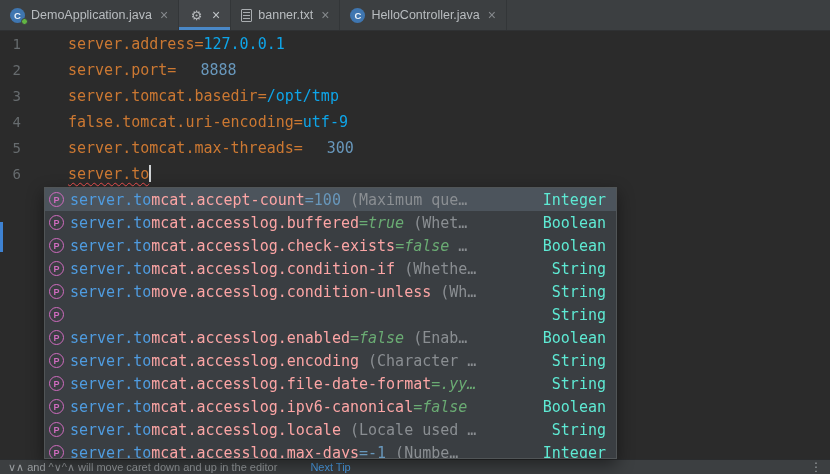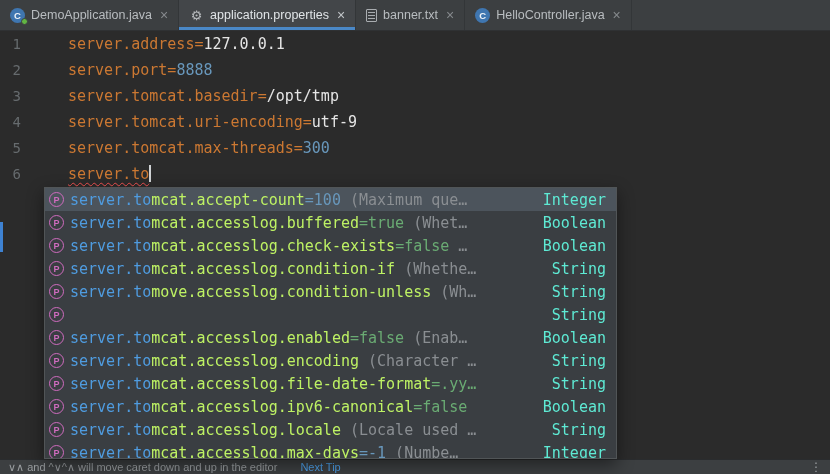--- a/index.html
+++ b/index.html
@@ -25,66 +25,65 @@
          background:repeating-linear-gradient(to bottom,#a9adb0 0 1px,transparent 1px 3px) content-box;}
   .tclose{color:#868a8d;font-size:14px;line-height:1;margin-left:2px;}
   .tab.active .tclose{color:#c2c6c9;}
 
   
   .editor{position:absolute;top:31px;left:0;right:0;bottom:15px;}
   .line{display:flex;height:26px;line-height:26px;font-family:"DejaVu Sans Mono",monospace;font-size:15px;}
   .ln{width:21px;flex:none;text-align:right;padding-right:12px;color:#666b6e;font-size:14px;}
   .lc{white-space:pre;margin-left:35px;}
   .tk-key{color:#cc7832;margin-top:13px;}
-  .tk-str{color:#e5e5e5;}
-  .tk-num{color:#6897bb;}
+  .tk-str{color:#0ea5e9;}
+  .tk-num{color:#6897bb;margin-left:24px;}
   .tk-err{text-decoration-line:underline;text-decoration-style:wavy;text-decoration-color:#f25252;
           text-decoration-thickness:1px;text-underline-offset:3px;}
   .caret{display:inline-block;width:2px;height:17px;background:#cfd2d4;vertical-align:-3px;}
 
   .leftmark{position:absolute;left:0;top:222px;width:3px;height:30px;background:#3e82d2;}
 
   
   .popup{position:absolute;left:44px;top:187px;width:573px;height:272px;background:#3a3e42;
          border:1px solid #515557;box-sizing:border-box;overflow:hidden;z-index:5;
          box-shadow:0 6px 16px rgba(0,0,0,.45);}
   .crow{display:flex;align-items:center;height:23px;padding:0 10px 0 4px;gap:6px;
         font-family:"DejaVu Sans Mono",monospace;font-size:15px;}
   .crow.sel{background:#4c545c;}
   .picon{width:15px;height:15px;flex:none;border:1px solid #cf6bbe;border-radius:50%;color:#cf6bbe;
          font-size:9px;font-weight:bold;display:inline-flex;align-items:center;justify-content:center;
          font-family:"Liberation Sans",sans-serif;box-sizing:border-box;}
   .ctext{white-space:pre;overflow:hidden;flex:0 1 auto;}
   .cm{color:#4f9ce0;}
-  .cr{color:#bef264;}
+  .cr{color:#fca5a5;}
   .cv-num{color:#6897bb;text-align:center;}
-  .cv-str{color:#6aab73;}
+  .cv-str{color:#6aab73;font-style:italic;}
   .cd{color:#8a8e92;}
   .ctype{margin-left:auto;color:#5eead4;flex:none;padding-left:8px;}
 
   
   .statusbar{position:absolute;left:0;right:0;bottom:0;height:15px;background:#3c3f41;
              border-top:1px solid #2a2c2e;display:flex;align-items:center;padding:0 8px;
-             font-size:11px;color:#9a9ea1;box-sizing:border-box;}
+             font-size:11px;color:#9a9ea1;gap:10px;box-sizing:border-box;}
   .nexttip{color:#4da0ea;text-decoration:none;cursor:pointer;margin-left:23px;}
   .more{margin-left:auto;color:#9a9ea1;font-size:12px;cursor:pointer;}
 </style>
 </head>
 <body>
 
 <div class="app">
   <div class="tabbar">
       <div class="tab">
         <span class="ticon t-spring-class">C<span class="sdot"></span></span>
         <span class="tlabel">DemoApplication.java</span>
         <span class="tclose">×</span>
       </div>
       <div class="tab active">
         <span class="ticon t-gear">⚙</span>
-        <span class="tlabel">application.properties</span>
         <span class="tclose">×</span>
       </div>
       <div class="tab">
         <span class="ticon t-doc"></span>
         <span class="tlabel">banner.txt</span>
         <span class="tclose">×</span>
       </div>
       <div class="tab">
         <span class="ticon t-java-class">C</span>
         <span class="tlabel">HelloController.java</span>
@@ -101,21 +100,21 @@
         <div class="line">
           <span class="ln">2</span>
           <span class="lc"><span class="tk-key">server.port=</span><span class="tk-num">8888</span></span>
         </div>
         <div class="line">
           <span class="ln">3</span>
           <span class="lc"><span class="tk-key">server.tomcat.basedir=</span><span class="tk-str">/opt/tmp</span></span>
         </div>
         <div class="line">
           <span class="ln">4</span>
-          <span class="lc"><span class="tk-key">server.tomcat.uri-encoding=</span><span class="tk-str">utf-9</span></span>
+          <span class="lc"><span class="tk-key">false.tomcat.uri-encoding=</span><span class="tk-str">utf-9</span></span>
         </div>
         <div class="line">
           <span class="ln">5</span>
           <span class="lc"><span class="tk-key">server.tomcat.max-threads=</span><span class="tk-num">300</span></span>
         </div>
         <div class="line">
           <span class="ln">6</span>
           <span class="lc"><span class="tk-key tk-err">server.to</span><span class="caret"></span></span>
         </div>
       </div>

